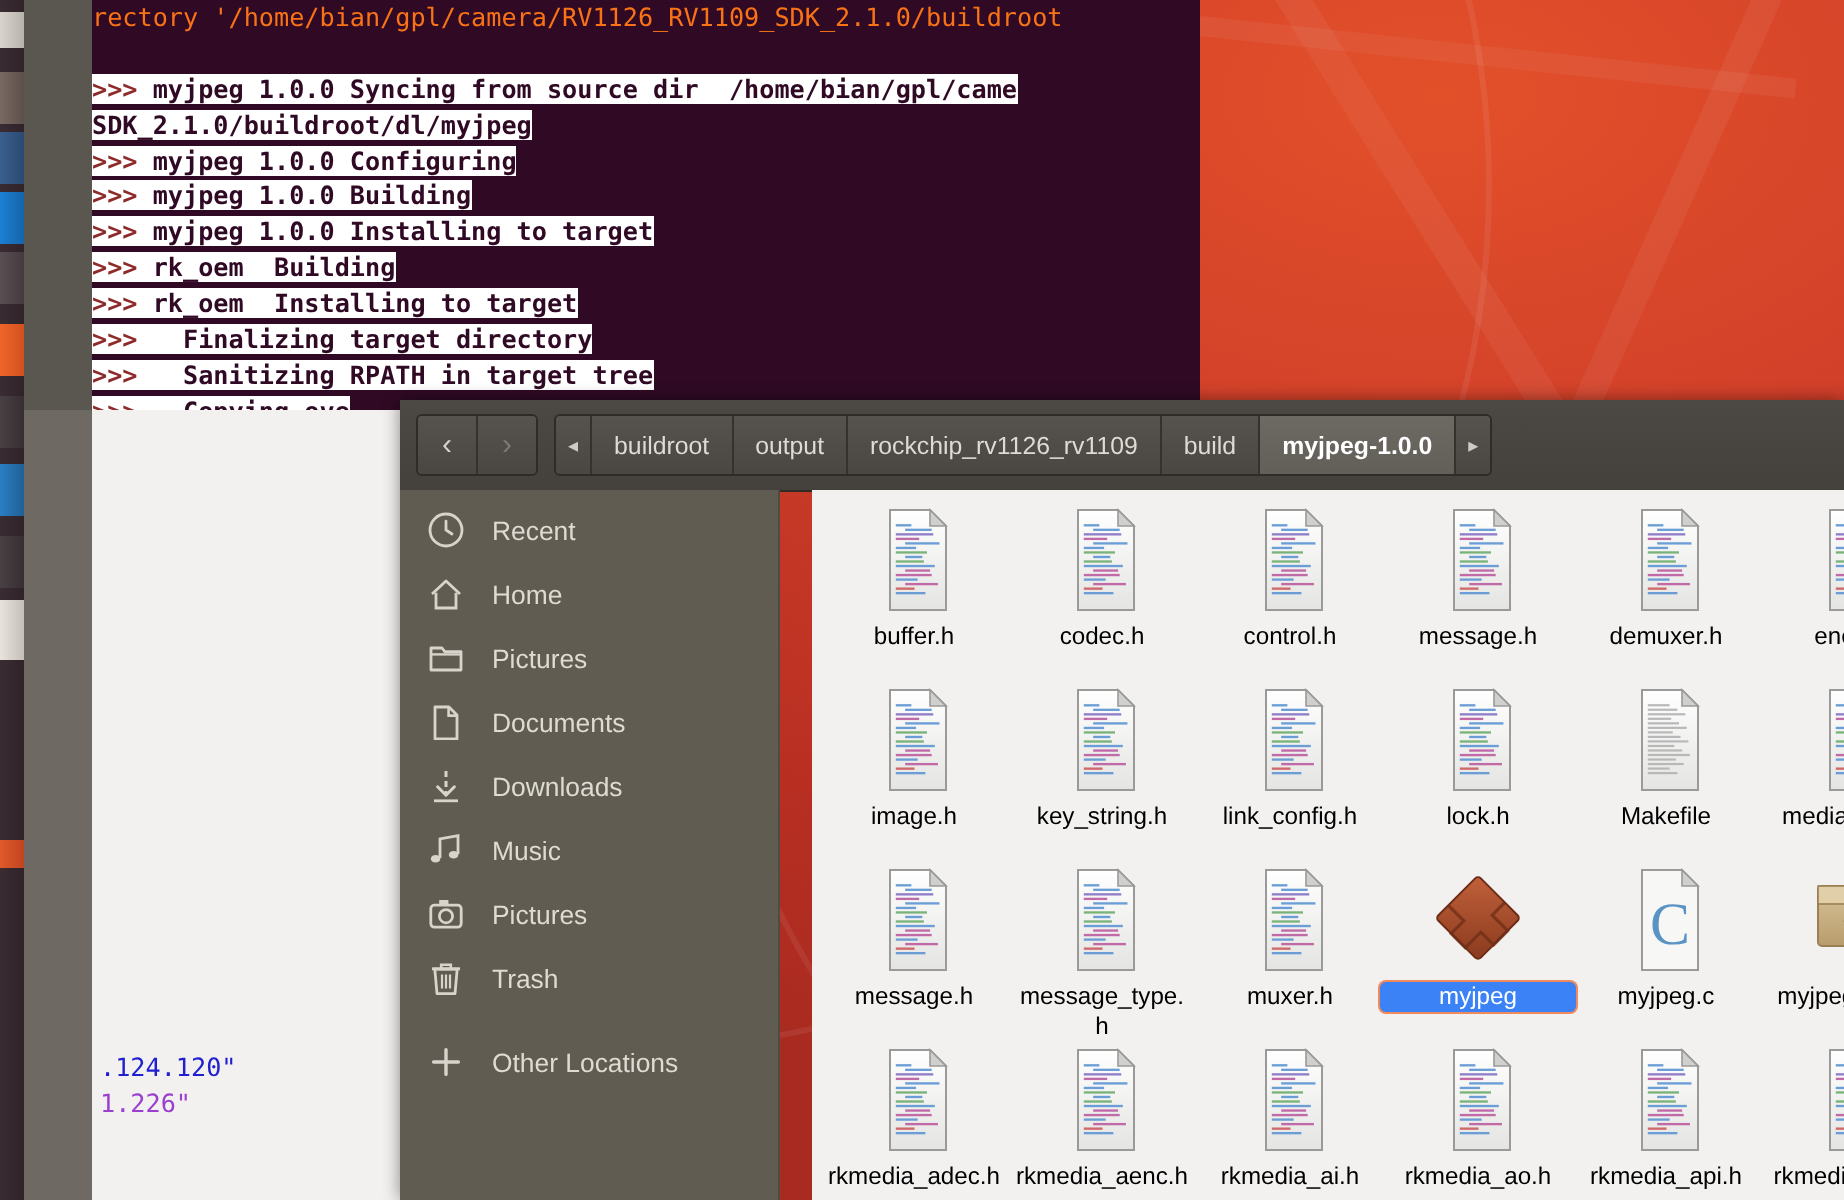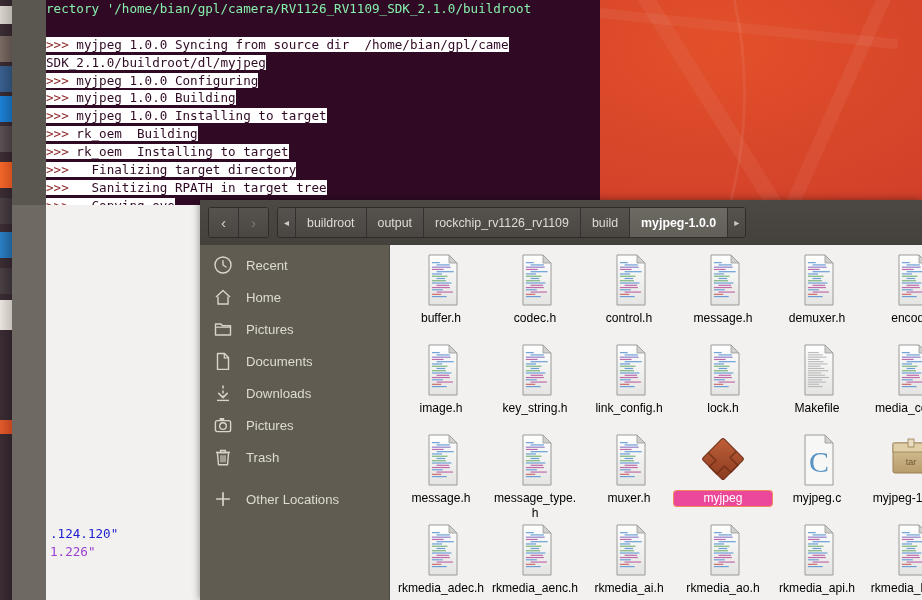--- a/index.html
+++ b/index.html
@@ -51,24 +51,24 @@
     font-size:12.6px;line-height:17.9px;
     white-space:pre;
     z-index:1;
   }
   .tline{height:17.9px;display:block;position:relative;}
   .ts{ 
     display:inline-block;width:34px;color:#cc6d3c;
   }
   .tmark{color:#8f2a2a;}
   .hl{ 
-    background:#ffffff;color:#300a24;
+    background:#ffffff;color:#300a24;font-weight:bold;
   }
   .hl .tmark{color:#8f2a2a;}
-  .plain{color:#86efac;}
+  .plain{color:#f97316;}
 
   
   #lowerleft{
     position:absolute;left:12px;top:205px;width:188px;height:395px;
     background:#f2f1f0;
     z-index:18;
   }
   #ll-gutter{
     position:absolute;left:0;top:0;width:34px;height:395px;
     background:#6e6a63;
@@ -121,20 +121,21 @@
   .crumb.arrow{padding:0 6px;color:#cfcbc4;font-size:10px;}
   .crumb.current{
     background:linear-gradient(to bottom,#6d6963,#625e58);
     color:#ffffff;font-weight:bold;
   }
   .crumb:last-child{border-right:none;}
 
   #fmbody{
     position:absolute;left:0;top:45px;width:722px;height:355px;
     display:flex;
+    gap:16px;
   }
   #places{
     width:190px;height:355px;
     background:#605c51;
     flex:0 0 190px;
     padding-top:4px;
     box-sizing:border-box;
     border-right:1px solid #4f4b43;
   }
   .place{
@@ -162,21 +163,21 @@
     width:94px;height:90px;
     display:flex;flex-direction:column;align-items:center;
     padding-top:4px;box-sizing:border-box;
   }
   .fname{
     margin-top:4px;font-size:12.1px;color:#000000;
     text-align:center;line-height:14.5px;width:88px;
     word-break:break-word;
   }
   .fname.sel{
-    background:#ec4899;color:#ffffff;border-radius:3px;
+    background:#3b82f6;color:#ffffff;border-radius:3px;
     padding:0 5px;box-shadow:0 0 0 1px #f08a5d;
   }
 
   
   .ico{width:44px;height:54px;position:relative;}
 </style>
 </head>
 <body>
 
 <div id="desktop">
@@ -273,20 +274,30 @@
               <path d="M9 1.5v11" stroke="#d8d4cc" stroke-width="1.5" stroke-dasharray="3 2"></path>
               <path d="M4.8 9.4 9 13.6l4.2-4.2" fill="none" stroke="#d8d4cc" stroke-width="1.5" stroke-linecap="round" stroke-linejoin="round"></path>
               <path d="M3 16.4h12" stroke="#d8d4cc" stroke-width="1.4"></path>
             </svg>
           </span>
           <span>Downloads</span>
         </div>
         <div class="place">
           <span class="pic">
             <svg width="18" height="18" viewBox="0 0 18 18">
+              <path d="M6 13V3.4l9 -1.6V11" fill="none" stroke="#d8d4cc" stroke-width="1.4"></path>
+              <ellipse cx="3.8" cy="13.4" rx="2.4" ry="1.9" fill="#d8d4cc"></ellipse>
+              <ellipse cx="12.8" cy="11.4" rx="2.4" ry="1.9" fill="#d8d4cc"></ellipse>
+            </svg>
+          </span>
+          <span>Music</span>
+        </div>
+        <div class="place">
+          <span class="pic">
+            <svg width="18" height="18" viewBox="0 0 18 18">
               <rect x="1.4" y="4.6" width="15.2" height="11" rx="1.8" fill="none" stroke="#d8d4cc" stroke-width="1.4"></rect>
               <circle cx="9" cy="10.1" r="3.3" fill="none" stroke="#d8d4cc" stroke-width="1.4"></circle>
               <rect x="5.6" y="2" width="4.6" height="2.5" fill="#d8d4cc"></rect>
             </svg>
           </span>
           <span>Pictures</span>
         </div>
         <div class="place">
           <span class="pic">
             <svg width="18" height="18" viewBox="0 0 18 18">

